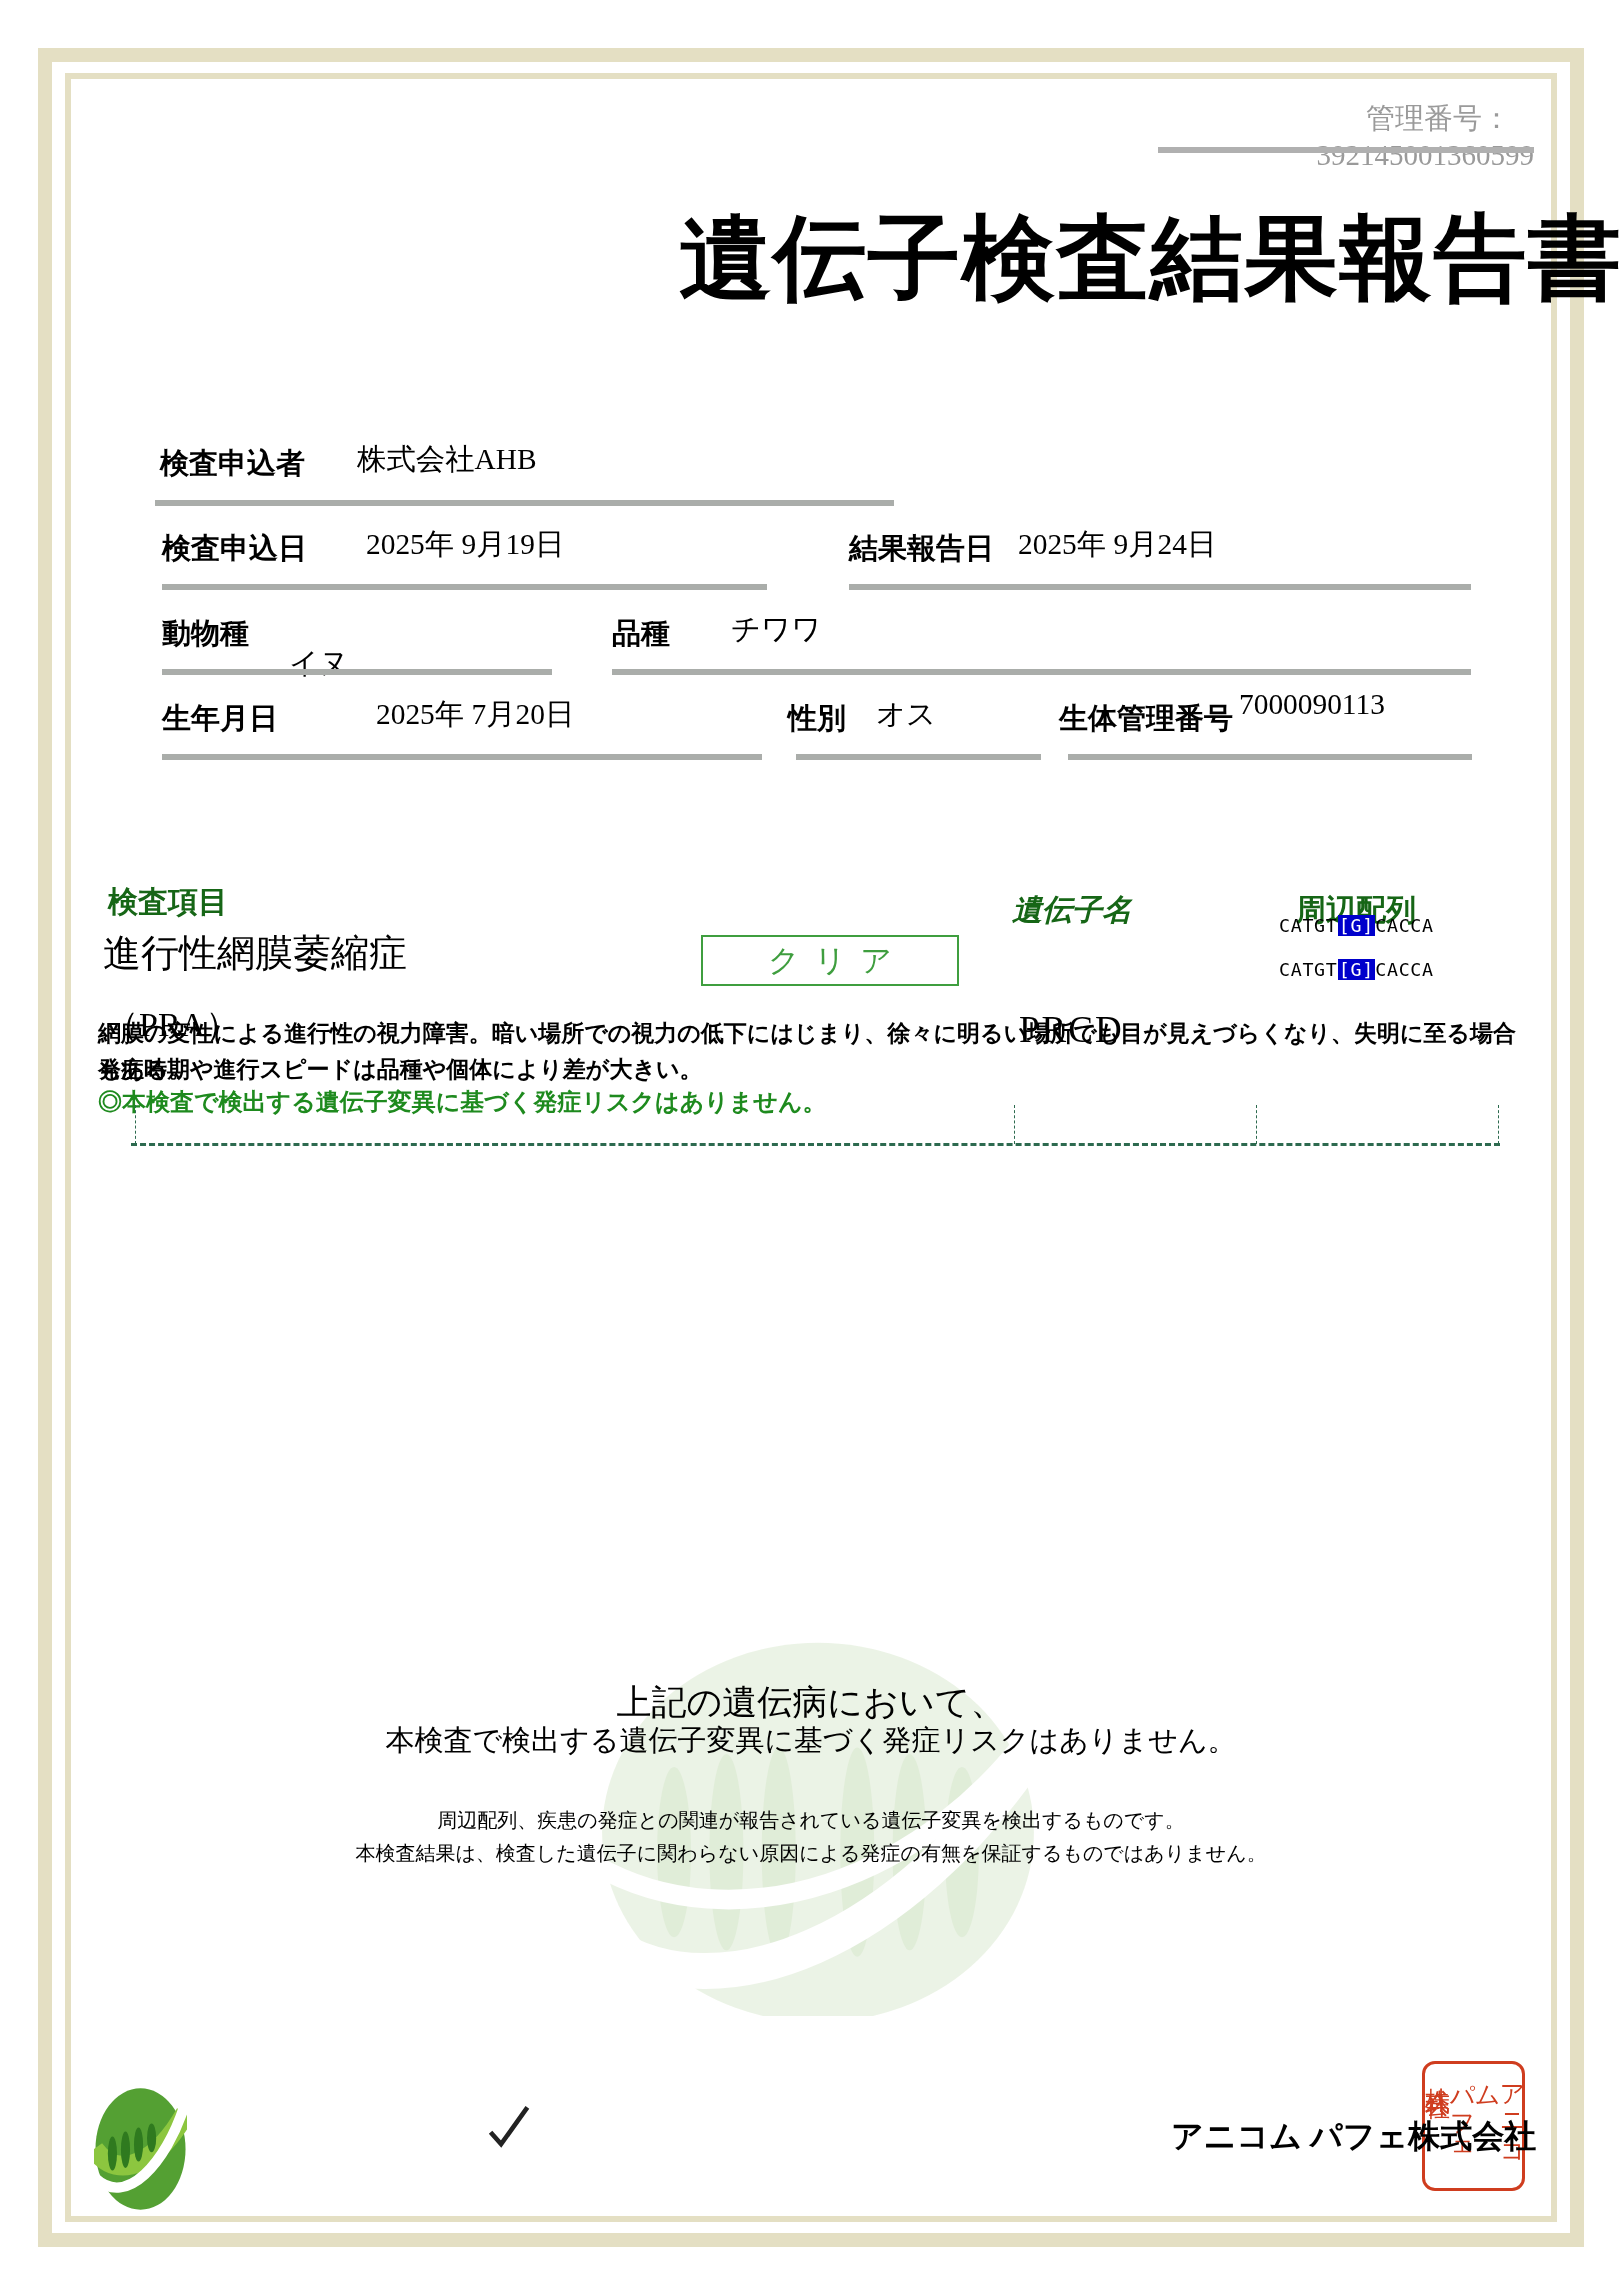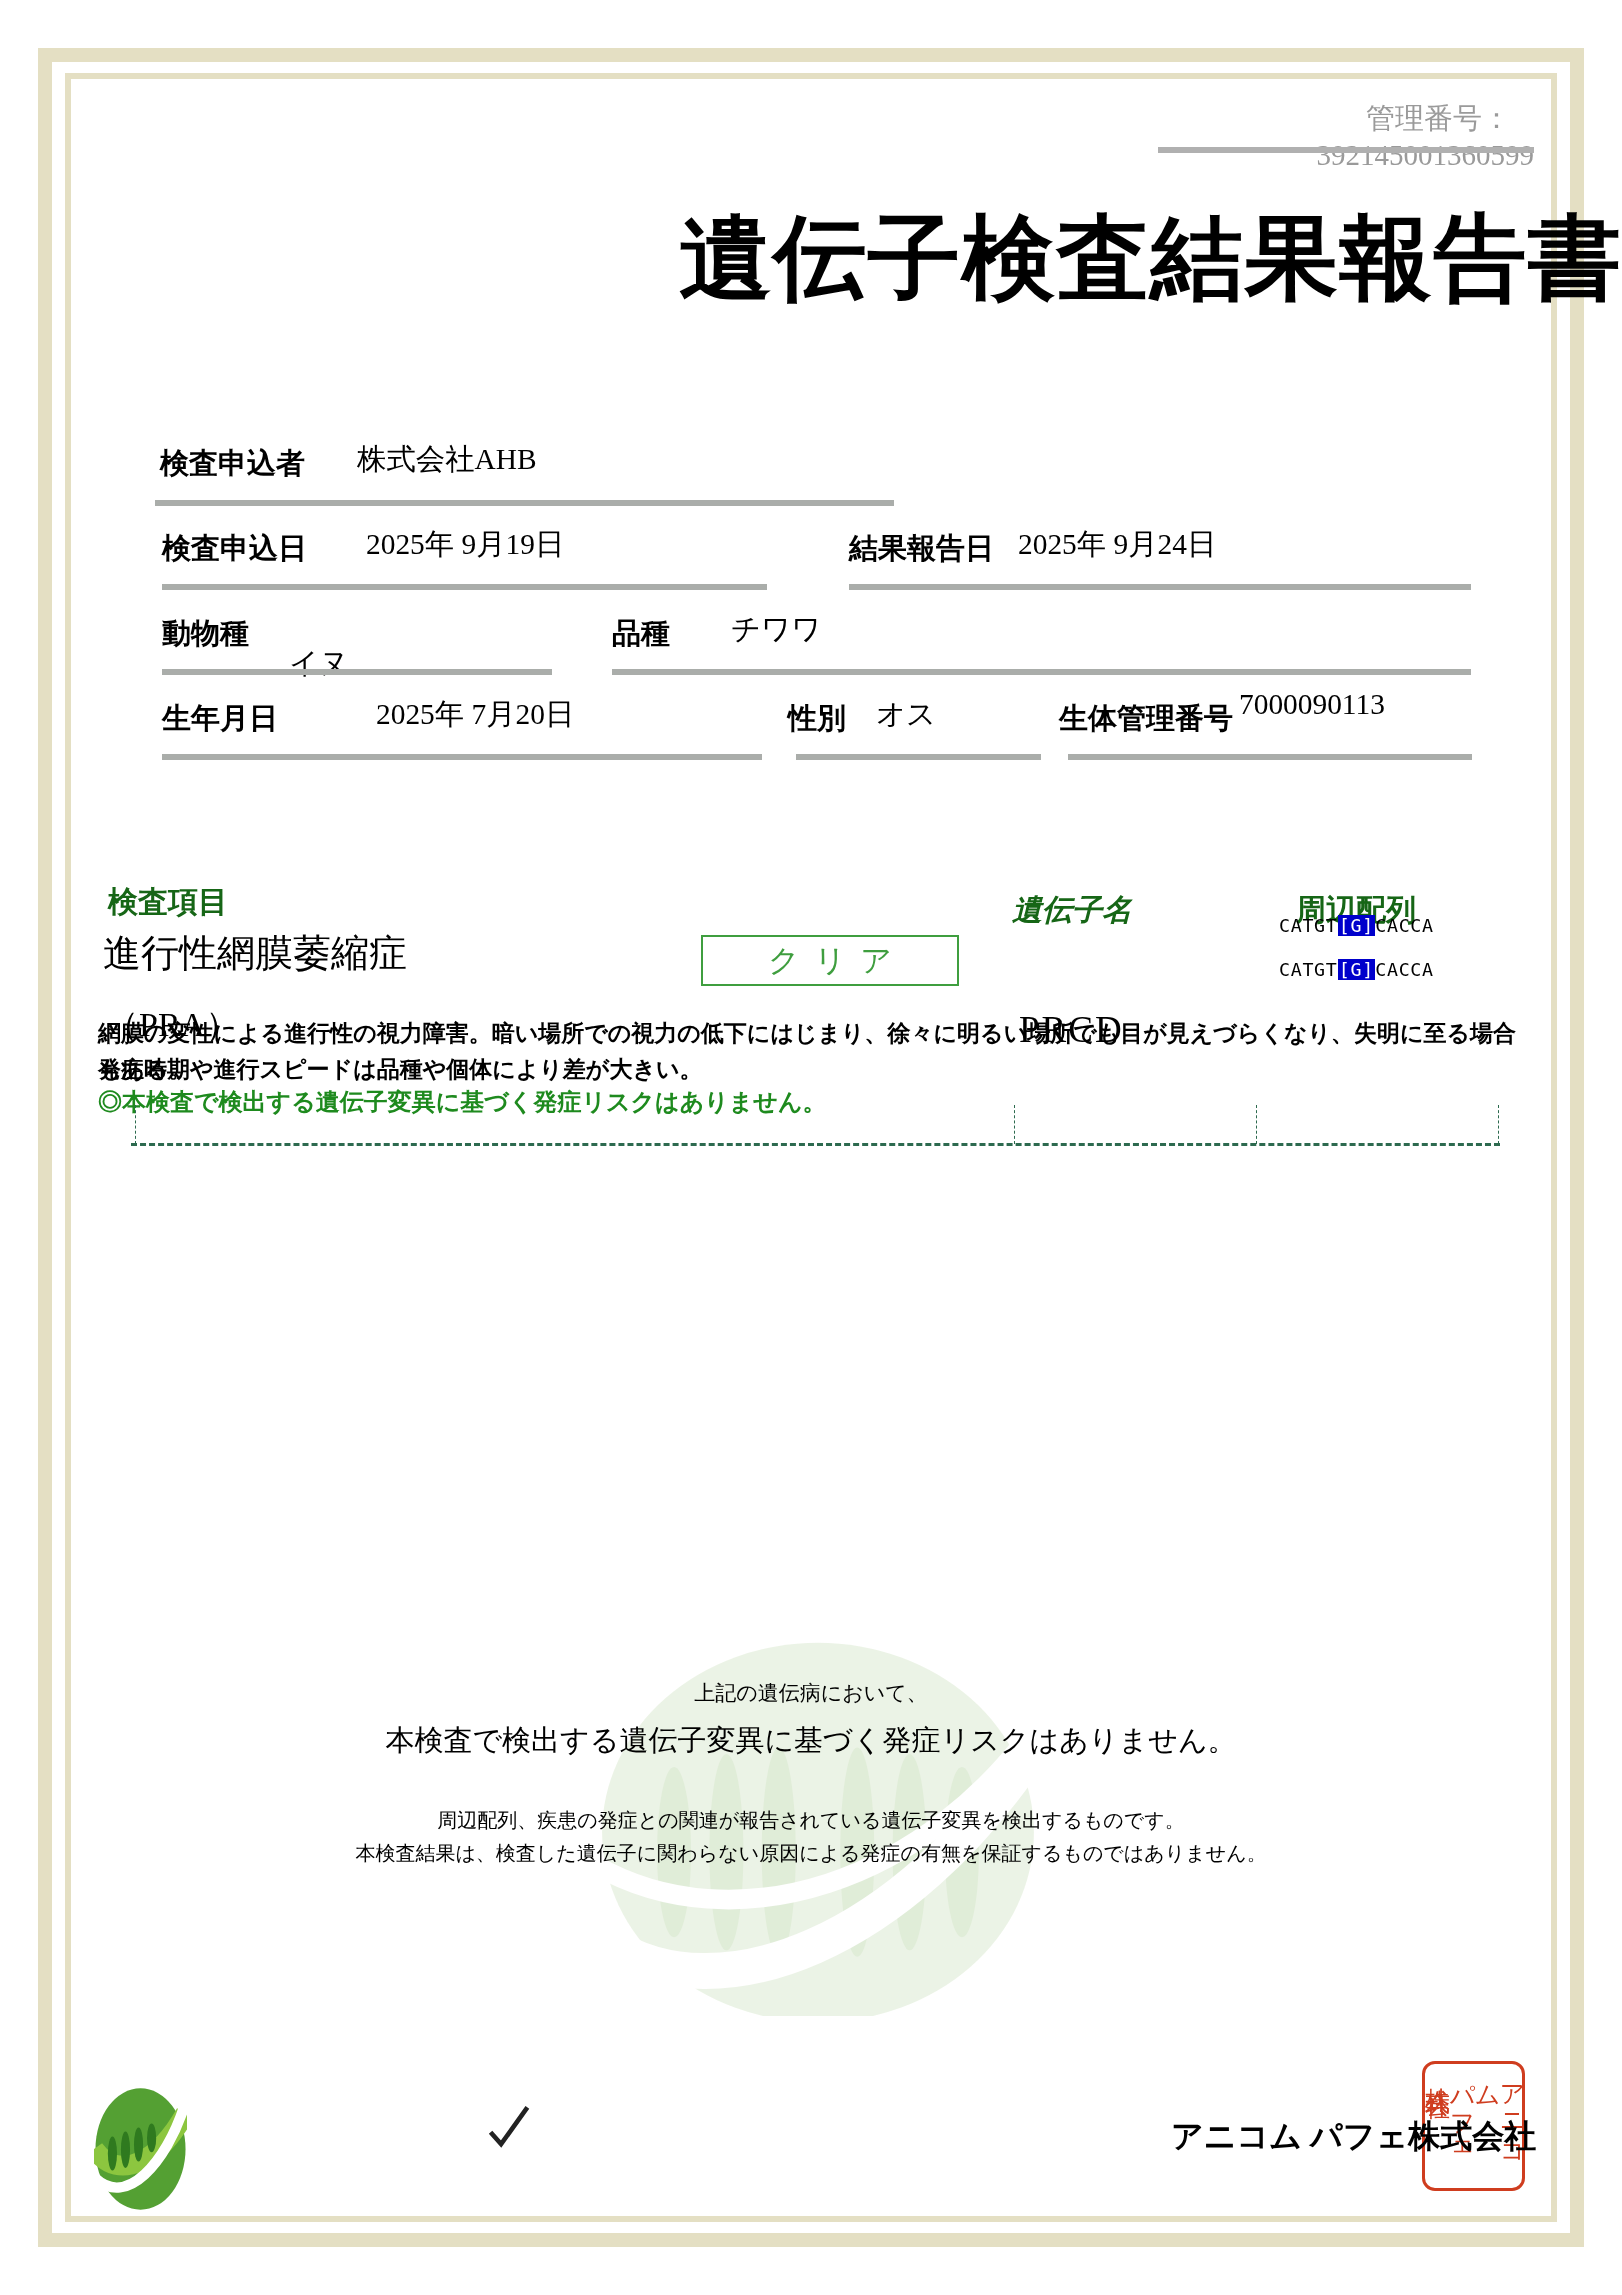--- a/index.html
+++ b/index.html
@@ -127,21 +127,21 @@
       <ellipse cx="210" cy="330" rx="26" ry="150"></ellipse>
       <ellipse cx="290" cy="330" rx="26" ry="160"></ellipse>
       <ellipse cx="410" cy="330" rx="26" ry="160"></ellipse>
       <ellipse cx="490" cy="330" rx="26" ry="150"></ellipse>
       <ellipse cx="570" cy="330" rx="26" ry="130"></ellipse>
     </g>
     <path d="M30,470 C200,580 480,470 680,170" stroke="#ffffff" stroke-width="55" fill="none"></path>
     <path d="M10,350 C220,470 520,380 695,120" stroke="#ffffff" stroke-width="30" fill="none"></path>
   </svg>
 
-  <div class="center-statement san" style="top:1679px;font-size:21px;">上記の遺伝病において、</div>
+  <div class="center-statement san" style="top:1679px;font-size:35px;">上記の遺伝病において、</div>
   <div class="center-statement san" style="top:1721px;font-size:29px;">本検査で検出する遺伝子変異に基づく発症リスクはありません。</div>
   <div class="center-statement san" style="top:1807px;font-size:20px;">周辺配列、疾患の発症との関連が報告されている遺伝子変異を検出するものです。</div>
   <div class="center-statement san" style="top:1840px;font-size:20px;">本検査結果は、検査した遺伝子に関わらない原因による発症の有無を保証するものではありません。</div>
 
   <svg class="abs" style="left:94px;top:2087px;" width="93" height="124" viewBox="0 0 142 190">
     <ellipse cx="71" cy="95" rx="69" ry="93" fill="#54a033"></ellipse>
     <path d="M0,95 C40,150 100,110 140,40" stroke="#8cc63f" stroke-width="30" fill="none"></path>
     <g fill="#2f7a1f">
       <ellipse cx="28" cy="102" rx="7" ry="26"></ellipse>
       <ellipse cx="48" cy="96" rx="7" ry="28"></ellipse>

